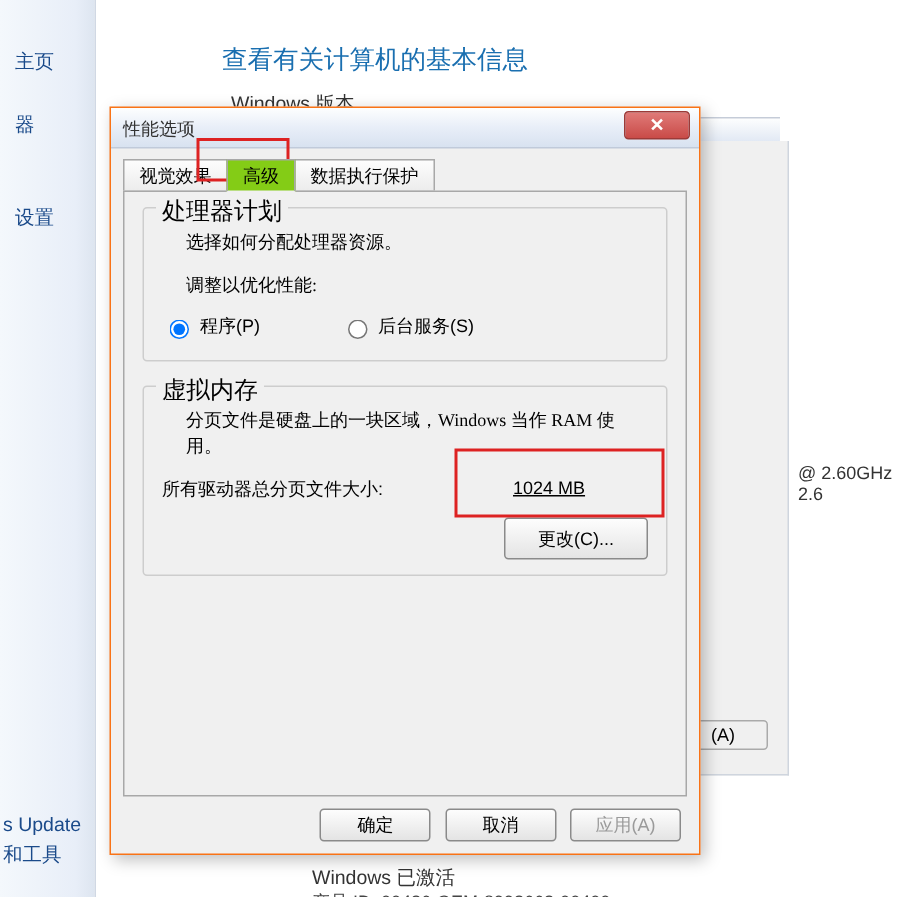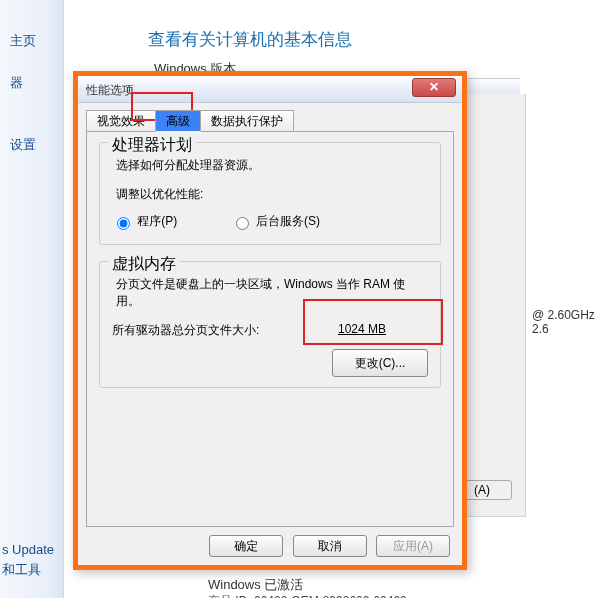--- a/index.html
+++ b/index.html
@@ -38,21 +38,21 @@
              border:1px solid #aaa; background:#f0f0f0; border-radius:3px;
              text-align:center; line-height:18px; }
   .bg-actv { position:absolute; left:208px; top:576px; color:#333; font-size:13px; }
   .bg-oem { position:absolute; left:208px; top:593px; color:#444; font-size:12px; }
 
   
   .dlg {
     position:absolute; left:73px; top:71px;
     width:394px; height:499px;
     background:#f0f0f0;
-    border:5px solid #f97316;
+    border:1px solid #f97316;
     box-shadow: 3px 3px 10px rgba(0,0,0,0.25);
   }
   .titlebar {
     height:27px;
     background: linear-gradient(to bottom, #fdfefe, #e8eef8 50%, #d8e2f0);
     border-bottom:1px solid #c0cada;
     position:relative;
   }
   .titlebar .title { position:absolute; left:8px; top:6px; font-size:12px; color:#333; }
   .close-btn {
@@ -87,21 +87,21 @@
     padding:0 10px;
     background:linear-gradient(to bottom,#fdfdfd,#ececec);
     border:1px solid #a8a8a8;
     border-bottom:1px solid #a8a8a8;
     margin-right:-1px;
     font-size:12px;
     cursor:pointer;
     position:relative;
   }
   .tab.active {
-    background:#3b82f6;
+    background:#84cc16;
     border-bottom:1px solid #f0f0f0;
     z-index:2;
     font-family:Liberation Serif, serif;
   }
   .tabpane {
     position:absolute; left:8px; top:55px; right:8px; bottom:38px;
     border:1px solid #a8a8a8;
     background:#f0f0f0;
     padding:10px 12px;
   }
@@ -112,21 +112,21 @@
     border-radius:3px;
     padding:10px 12px 14px 12px;
     margin-bottom:16px;
     position:relative;
   }
   .group .legend {
     position:absolute; top:-8px; left:8px;
     background:#f0f0f0; padding:0 4px;
     font-size:16px;
   }
-  .line { margin:4px 4px; }
+  .line { margin:4px 16px;font-family:Liberation Serif, serif; }
   .radio-row { margin-top:10px; }
   .radio-item { display:inline-block; margin-right:50px; }
   .radio-item input { vertical-align:middle; margin-right:4px; }
 
   .vm-group { padding-bottom:16px; }
   .info-row { display:flex; margin-top:12px; }
   .info-label { flex:1; }
   .info-val { width:90px; text-align:left;text-decoration:underline; }
 
   .change-btn {

